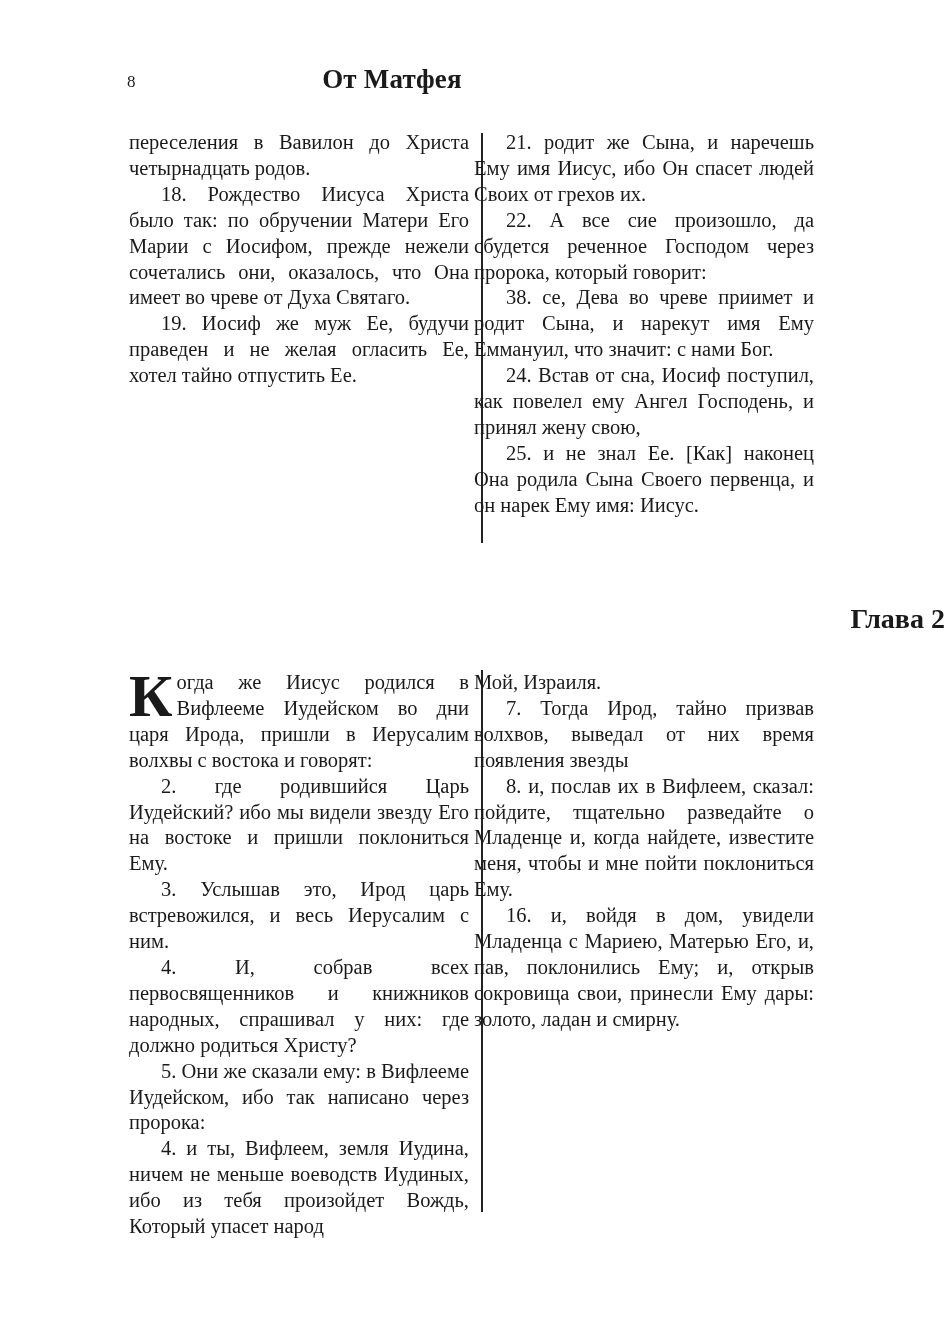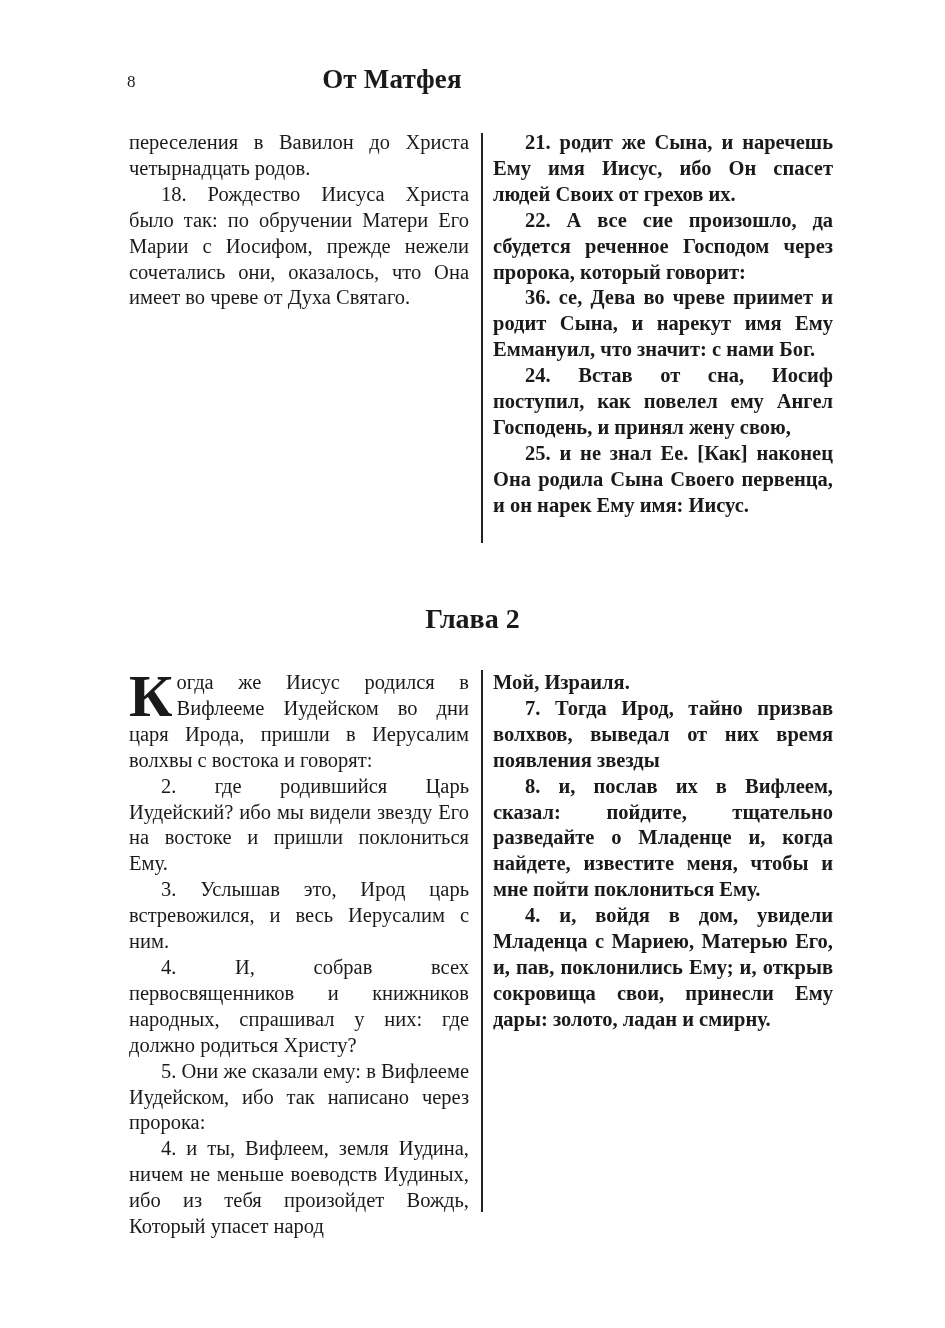--- a/index.html
+++ b/index.html
@@ -6,49 +6,50 @@
   body { width: 945px; height: 1328px; position: relative; overflow: hidden;
          font-family: "Liberation Serif", "DejaVu Serif", serif; color: #1a1a1a; }
   .running-head { position: absolute; top: 64px; left: 0; width: 945px; height: 34px; }
   .page-number { position: absolute; left: 127px; top: 8px; font-size: 17px; }
   .book-title { position: absolute; left: 0; width: 784px; text-align: center; top: 0;
                 font-size: 27px; font-weight: bold; letter-spacing: 0.2px; }
   .section { position: absolute; left: 129px; width: 704px; }
   .col { position: absolute; top: 0; width: 340px; font-size: 20.5px; line-height: 25.9px;
          text-align: justify; hyphens: manual; }
   .col.left { left: 0; font-family: Liberation Serif, serif; }
-  .col.right { left: 364px; font-weight: bold; }
+  .col.right { left: 345px; }
   .divider { position: absolute; left: 352px; width: 1.5px; background: #222; }
   .verse { margin: 0; text-indent: 32px; }
   .verse.cont { text-indent: 0; }
-  .chapter-title { position: absolute; top: 603px; left: 0; width: 945px; text-align: center;
+  .chapter-title { position: absolute; top: 603px; left: 0; width: 945px; text-align: right;
                    font-size: 28px; font-weight: bold; }
   .dropcap { float: left; font-size: 60px; line-height: 48px; font-weight: bold;
              margin: 2px 4px 0 0; padding: 0; }
   .first-para { text-indent: 0; }
   em { font-style: italic; }
 </style>
 </head>
 <body>
 
 <div class="running-head">
   <span class="page-number">8</span>
   <span class="book-title">От Матфея</span>
 </div>
 
 <div class="section" style="top:130px; height:420px;">
   <div class="col left">
     <p class="verse cont">переселения в Вавилон до Христа четырнадцать родов.</p>
     <p class="verse">18. Рождество Иисуса Христа было так: по обручении Матери Его Марии с Иосифом, прежде нежели сочетались они, оказалось, что Она имеет во чреве от Духа Святаго.</p>
+    <p class="verse">19. Иосиф же муж Ее, будучи праведен и не желая огласить Ее, хотел тайно отпустить Ее.</p>
   </div>
   <div class="divider" style="top:3px; height:410px;"></div>
   <div class="col right">
     <p class="verse">21. родит же Сына, и наречешь Ему имя Иисус, ибо Он спасет людей Своих от грехов их.</p>
     <p class="verse">22. А все сие произошло, да сбудется реченное Господом через пророка, который говорит:</p>
-    <p class="verse">36. се, Дева во чреве приимет и родит Сына, и нарекут имя Ему Еммануил, что значит: с нами Бог.</p>
+    <p class="verse">38. се, Дева во чреве приимет и родит Сына, и нарекут имя Ему Еммануил, что значит: с нами Бог.</p>
     <p class="verse">24. Встав от сна, Иосиф поступил, как повелел ему Ангел Господень, и принял жену свою,</p>
     <p class="verse">25. и не знал Ее. [Как] наконец Она родила Сына Своего первенца, и он нарек Ему имя: Иисус.</p>
   </div>
 </div>
 
 <div class="chapter-title">Глава 2</div>
 
 <div class="section" style="top:670px; height:545px;">
   <div class="col left">
     <p class="verse first-para"><span class="dropcap">К</span><span>огда же Иисус родился в Вифлееме Иудейском во дни царя Ирода, пришли в Иерусалим волхвы с востока и говорят:</span></p>
@@ -56,15 +57,15 @@
     <p class="verse">3. Услышав это, Ирод царь встревожился, и весь Иерусалим с ним.</p>
     <p class="verse">4. И, собрав всех первосвященников и книжников народных, спрашивал у них: где должно родиться Христу?</p>
     <p class="verse">5. Они же сказали ему: в Вифлееме Иудейском, ибо так написано через пророка:</p>
     <p class="verse">4. и ты, Вифлеем, земля Иудина, ничем не меньше воеводств Иудиных, ибо из тебя произойдет Вождь, Который упасет народ</p>
   </div>
   <div class="divider" style="top:0px; height:542px;"></div>
   <div class="col right">
     <p class="verse cont">Мой, Израиля.</p>
     <p class="verse">7. Тогда Ирод, тайно призвав волхвов, выведал от них время появления звезды</p>
     <p class="verse">8. и, послав их в Вифлеем, сказал: пойдите, тщательно разведайте о Младенце и, когда найдете, известите меня, чтобы и мне пойти поклониться Ему.</p>
-    <p class="verse">4. и, войдя в дом, увидели Младенца с Мариею, Матерью Его, и, пав, поклонились Ему; и, открыв сокровища свои, принесли Ему дары: золото, ладан и смирну.</p>
+    <p class="verse">16. и, войдя в дом, увидели Младенца с Мариею, Матерью Его, и, пав, поклонились Ему; и, открыв сокровища свои, принесли Ему дары: золото, ладан и смирну.</p>
   </div>
 </div>
 
 </body></html>

